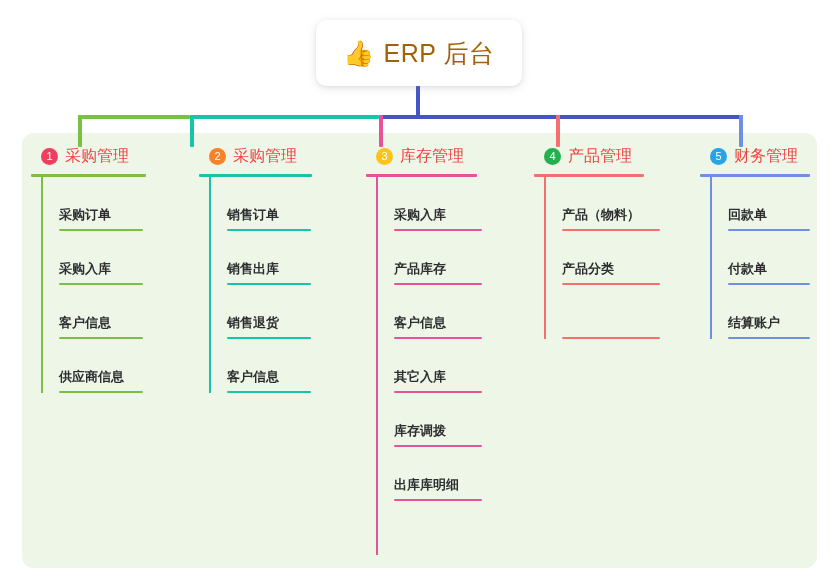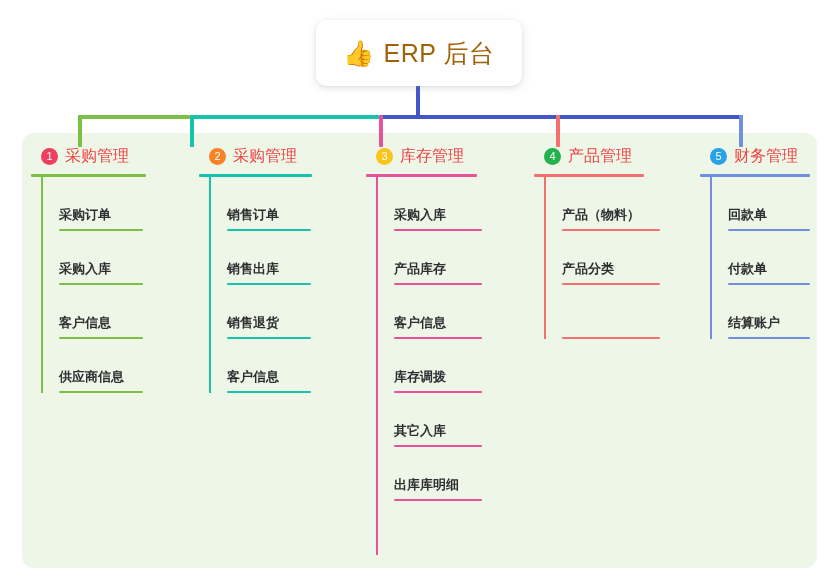--- a/index.html
+++ b/index.html
@@ -243,25 +243,25 @@
           </div>
           <div class="leaf">
             <div class="leaf-label">产品库存</div>
             <div class="leaf-rule" style="width: 88px; background: rgb(230, 83, 155);"></div>
           </div>
           <div class="leaf">
             <div class="leaf-label">客户信息</div>
             <div class="leaf-rule" style="width: 88px; background: rgb(230, 83, 155);"></div>
           </div>
           <div class="leaf">
+            <div class="leaf-label">其它入库</div>
+            <div class="leaf-rule" style="width: 88px; background: rgb(230, 83, 155);"></div>
+          </div>
+          <div class="leaf">
             <div class="leaf-label">库存调拨</div>
-            <div class="leaf-rule" style="width: 88px; background: rgb(230, 83, 155);"></div>
-          </div>
-          <div class="leaf">
-            <div class="leaf-label">其它入库</div>
             <div class="leaf-rule" style="width: 88px; background: rgb(230, 83, 155);"></div>
           </div>
           <div class="leaf">
             <div class="leaf-label">出库库明细</div>
             <div class="leaf-rule" style="width: 88px; background: rgb(230, 83, 155);"></div>
           </div>
         </div>
       </div>
       <div class="col" style="left: 534px;">
         <div class="col-head">

